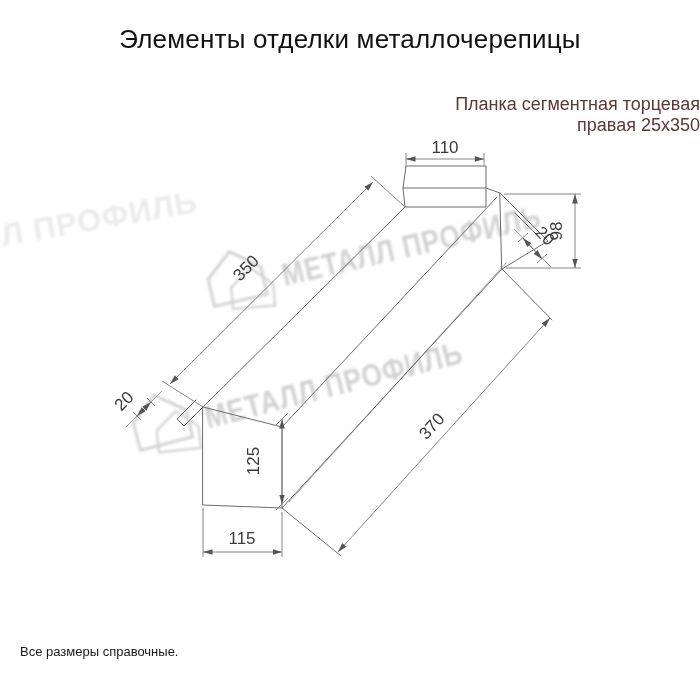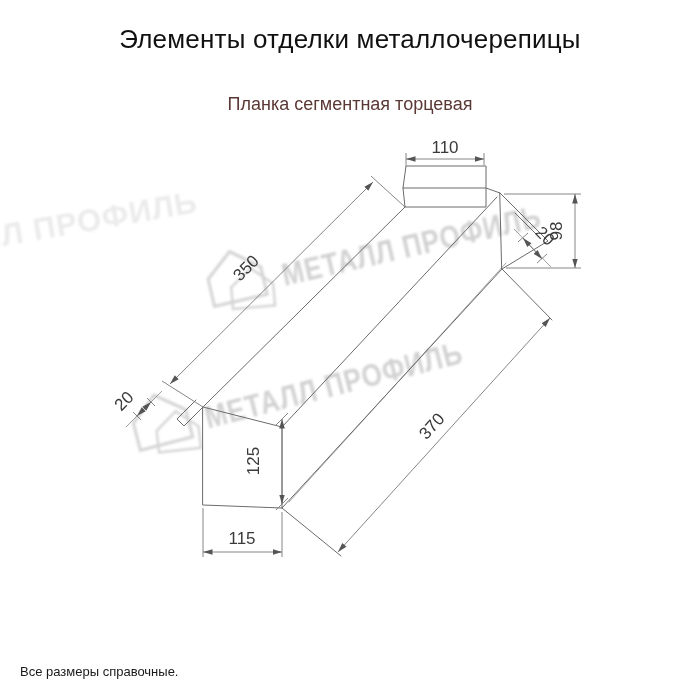--- a/index.html
+++ b/index.html
@@ -5,44 +5,45 @@
   html,body{margin:0;padding:0;}
   body{
     width:700px;height:700px;position:relative;background:#ffffff;
     font-family:"Liberation Sans", sans-serif;overflow:hidden;
   }
   .title{
     position:absolute;top:24px;left:0;right:0;text-align:center;
     font-size:26px;color:#111111;letter-spacing:0.2px;
   }
   .subtitle{
-    position:absolute;top:94px;left:0;right:0;text-align:center;
+    position:absolute;top:94px;left:0;right:0;text-align:right;
     font-size:18px;line-height:21px;color:#5a3835;
   }
   .drawing{position:absolute;left:0;top:0;}
   .footer{
     position:absolute;left:20px;top:644px;
-    font-size:13px;line-height:16px;color:#1a1a1a;margin-top:20px;
+    font-size:13px;line-height:16px;color:#1a1a1a;
   }
   .wm{
     font-weight:bold;font-size:31px;fill:#d2d2d2;letter-spacing:1px;
     font-family:"Liberation Sans", sans-serif;
   }
   .dimtxt{
     font-size:17px;fill:#3a3a3a;
     font-family:"Liberation Sans", sans-serif;
   }
 </style>
 </head>
 <body>
 
 <div class="title">Элементы отделки металлочерепицы</div>
 
 <div class="subtitle">
   <div>Планка сегментная торцевая</div>
+  <div>правая 25x350</div>
 </div>
 
 <svg class="drawing" width="700" height="700" viewBox="0 0 700 700" xmlns="http://www.w3.org/2000/svg">
   <defs>
     <marker id="ae" orient="auto" markerUnits="userSpaceOnUse" markerWidth="11" markerHeight="8" refX="9.5" refY="3.5">
       <path d="M0,0.7 L9.5,3.5 L0,6.3 Z" fill="#555" stroke="none"></path>
     </marker>
     <marker id="as" orient="auto" markerUnits="userSpaceOnUse" markerWidth="11" markerHeight="8" refX="0" refY="3.5">
       <path d="M9.5,0.7 L0,3.5 L9.5,6.3 Z" fill="#555" stroke="none"></path>
     </marker>

